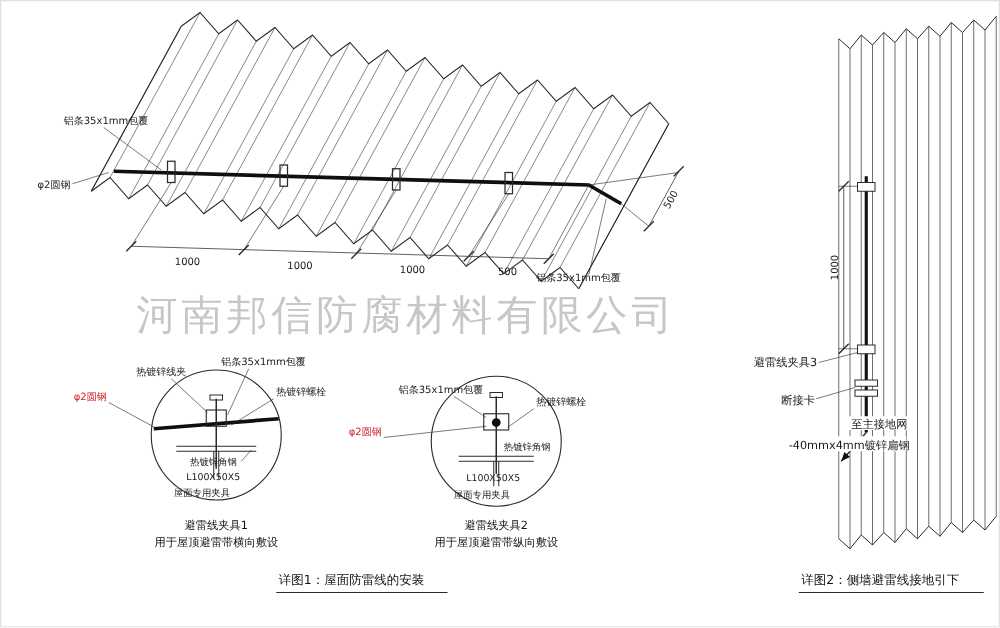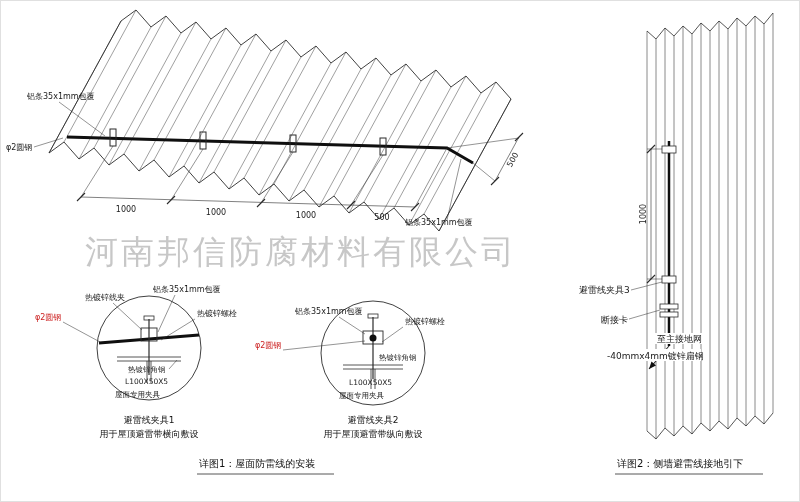--- a/index.html
+++ b/index.html
@@ -4,20 +4,21 @@
 <style>
   html,body{margin:0;padding:0;background:#ffffff;}
   .page{
     position:relative;
     width:800px;height:502px;
     background:#ffffff;
     border:1px solid #e0e0e0;
     box-sizing:border-box;
     overflow:hidden;
     font-family:"DejaVu Sans","Liberation Sans",sans-serif;
+    padding-left:24px;
   }
   svg{display:block;}
   text{font-family:"DejaVu Sans","Liberation Sans",sans-serif;}
 </style>
 </head>
 <body>
 
 <div class="page">
 <svg width="800" height="502" viewBox="0 0 800 502" xmlns="http://www.w3.org/2000/svg">
 

